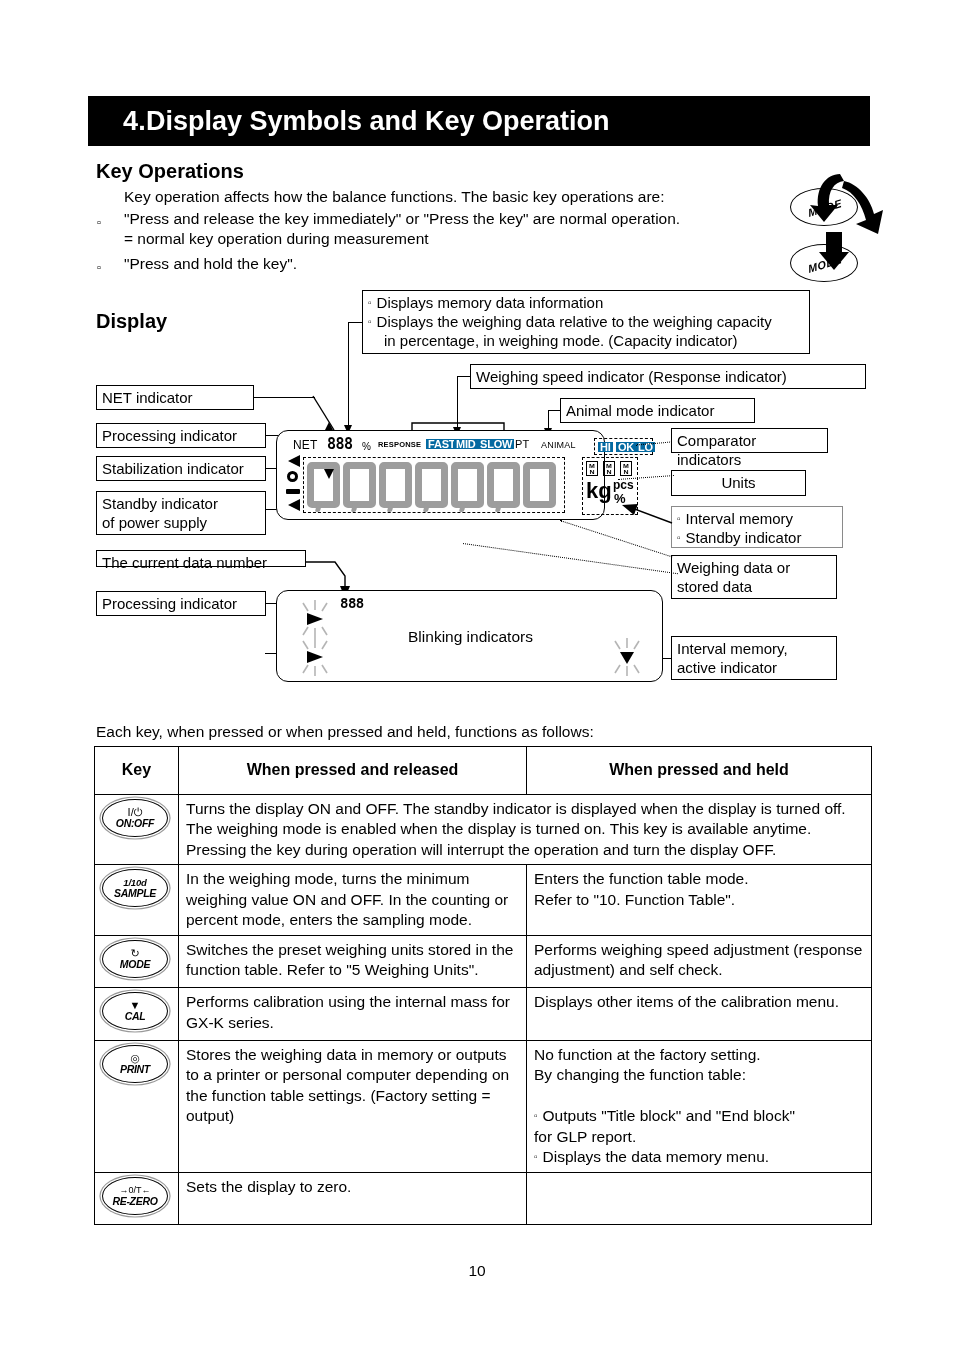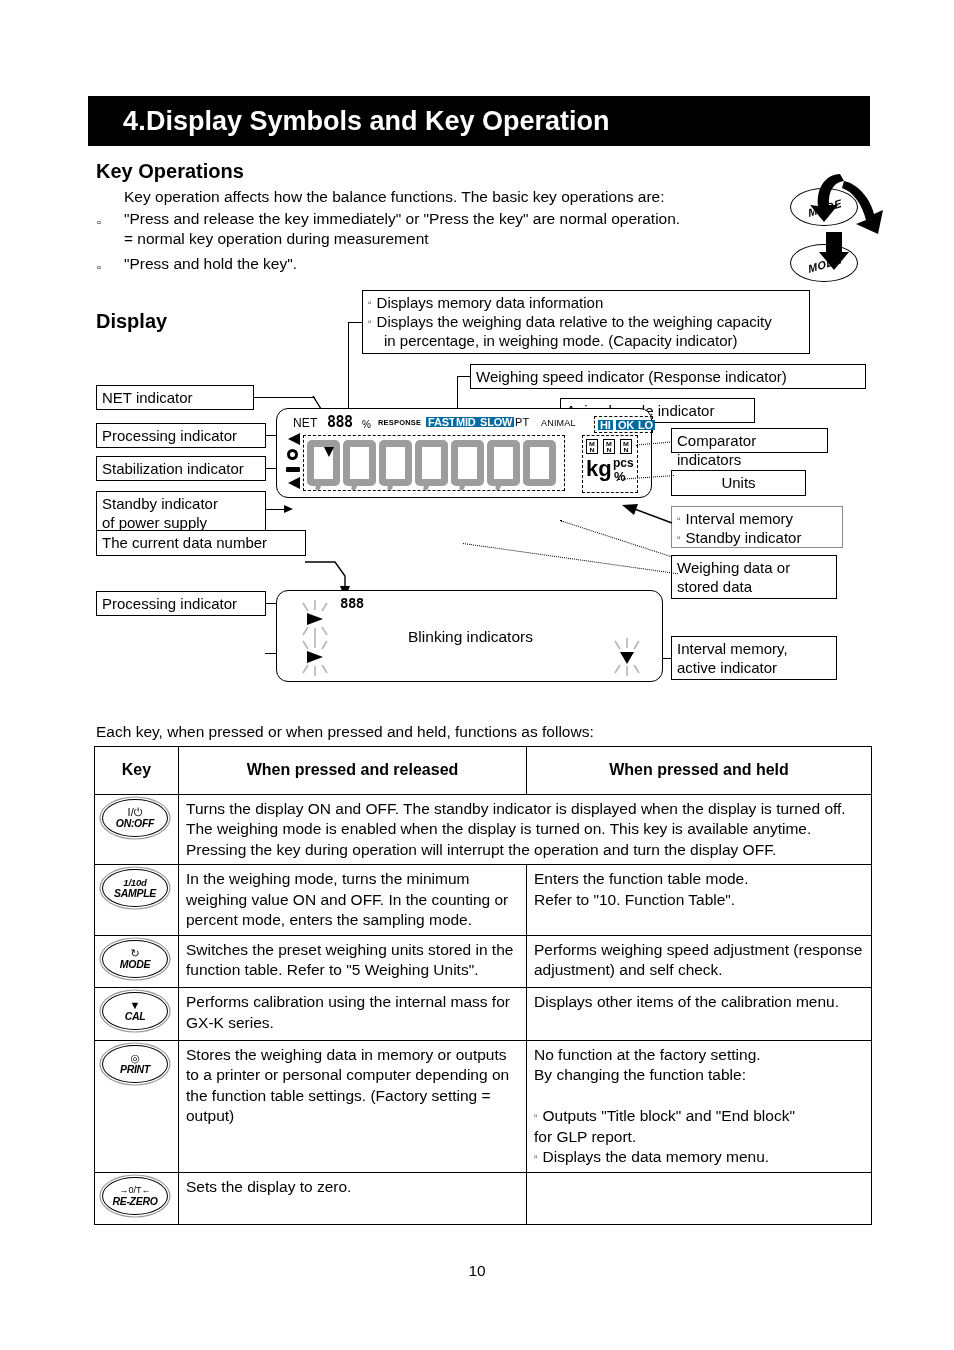--- a/index.html
+++ b/index.html
@@ -68,21 +68,21 @@
 
   
   .arrow {
     position:absolute; width:0; height:0;
   }
   .arrow.r { border-left:9px solid #000; border-top:4.5px solid transparent; border-bottom:4.5px solid transparent; }
   .arrow.d { border-top:9px solid #000; border-left:4.5px solid transparent; border-right:4.5px solid transparent; }
 
   
   #lcd-panel {
-    position:absolute; left:276px; top:408px; width:376px; height:90px;
+    position:absolute; left:276px; top:430px; width:329px; height:90px;
     border:1.6px solid #000; border-radius:12px; background:#fff;
   }
   #lcd-toprow {
     position:absolute; left:14px; top:4px; width:370px; height:20px;
   }
   .lcd-lbl { position:absolute; font-size:9.5px; font-weight:bold; letter-spacing:0.2px;}
   .seg888 {
     position:absolute; font-family:"DejaVu Sans Mono", monospace;
     font-weight:bold; font-size:15px; letter-spacing:-0.5px; color:#000;
   }
@@ -371,21 +371,21 @@
   <div class="dot" style="left:463px; top:543px; width:217px; transform:rotate(8deg); transform-origin:left center;"></div>
   <div class="dot" style="left:560px; top:520px; width:118px; transform:rotate(18deg); transform-origin:left center;"></div>
 
   <div class="cbox" style="left:671px; top:636px; width:166px; height:44px;">
     <div>Interval memory,</div>
     <div>active indicator</div>
   </div>
   <div class="ln h" style="left:645px; top:658px; width:27px;"></div>
   <div class="arrow" style="left:637px; top:653.5px; border-right:9px solid #000; border-top:4.5px solid transparent; border-bottom:4.5px solid transparent;"></div>
 
-  <div class="cbox" style="left:96px; top:530px; width:210px; height:26px;">
+  <div class="cbox" style="left:96px; top:550px; width:210px; height:17px;">
     <span>The current data number</span>
   </div>
   <svg style="position:absolute;left:305px;top:560px;" width="52" height="42">
     <path d="M0 2 L30 2 L40 16 L40 28" stroke="#000" stroke-width="1.4" fill="none"></path>
     <path d="M35 26 L45 26 L40 38 Z" fill="#000"></path>
   </svg>
 
   <div class="cbox" style="left:96px; top:591px; width:170px; height:25px;">
     <span>Processing indicator</span>
   </div>

